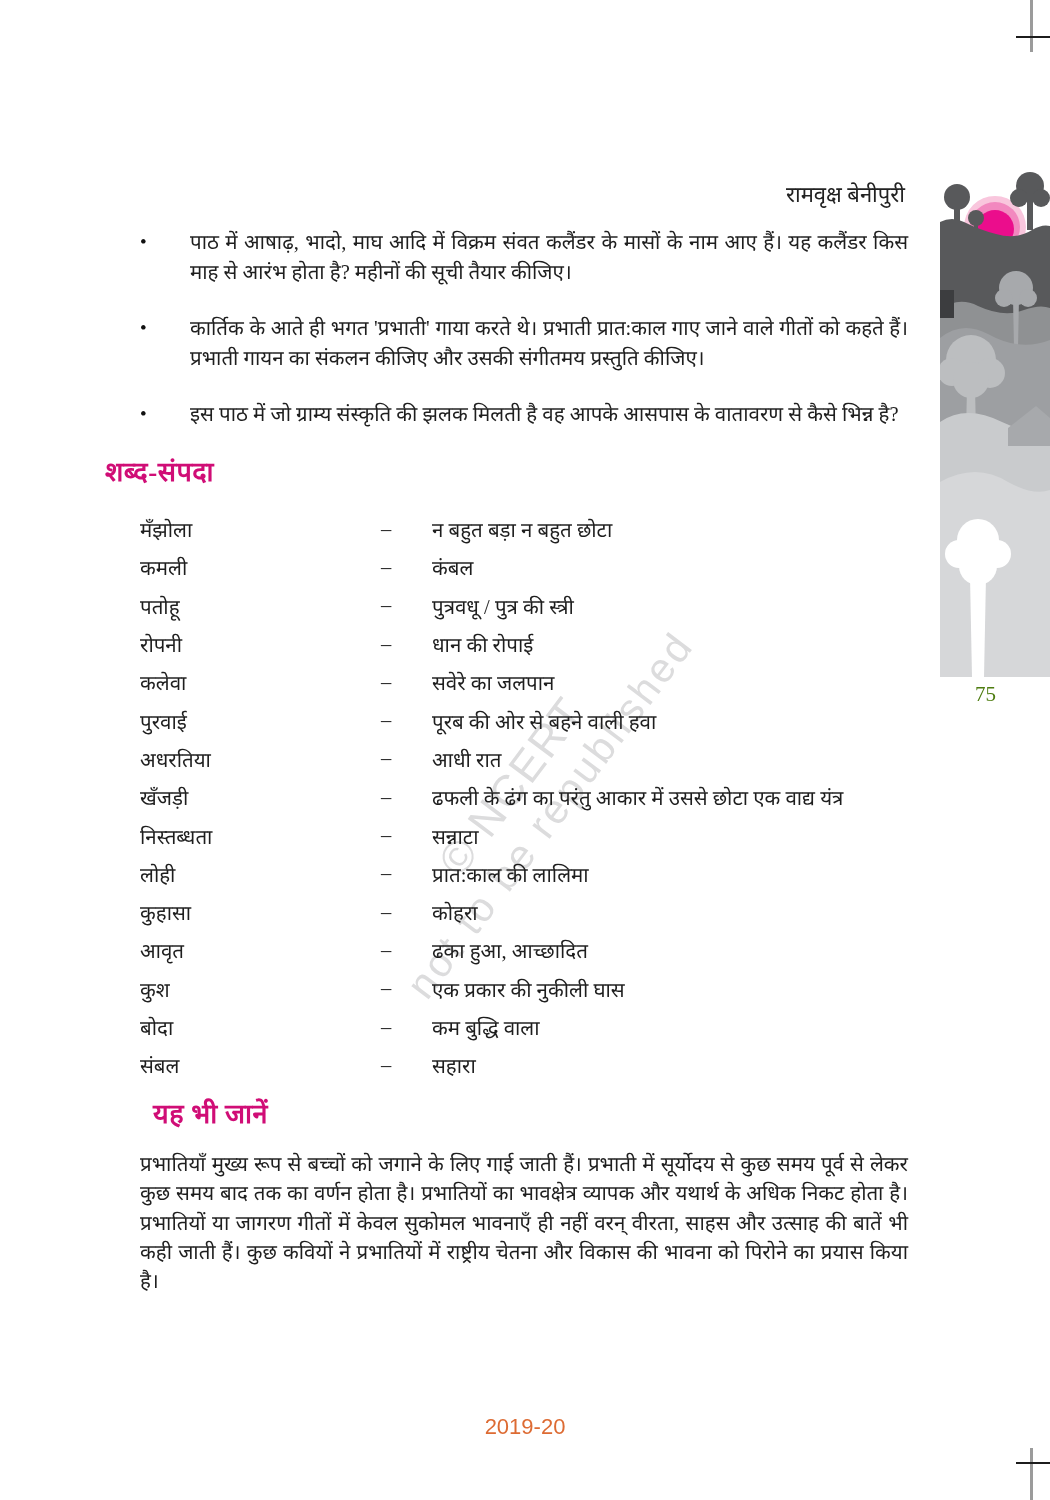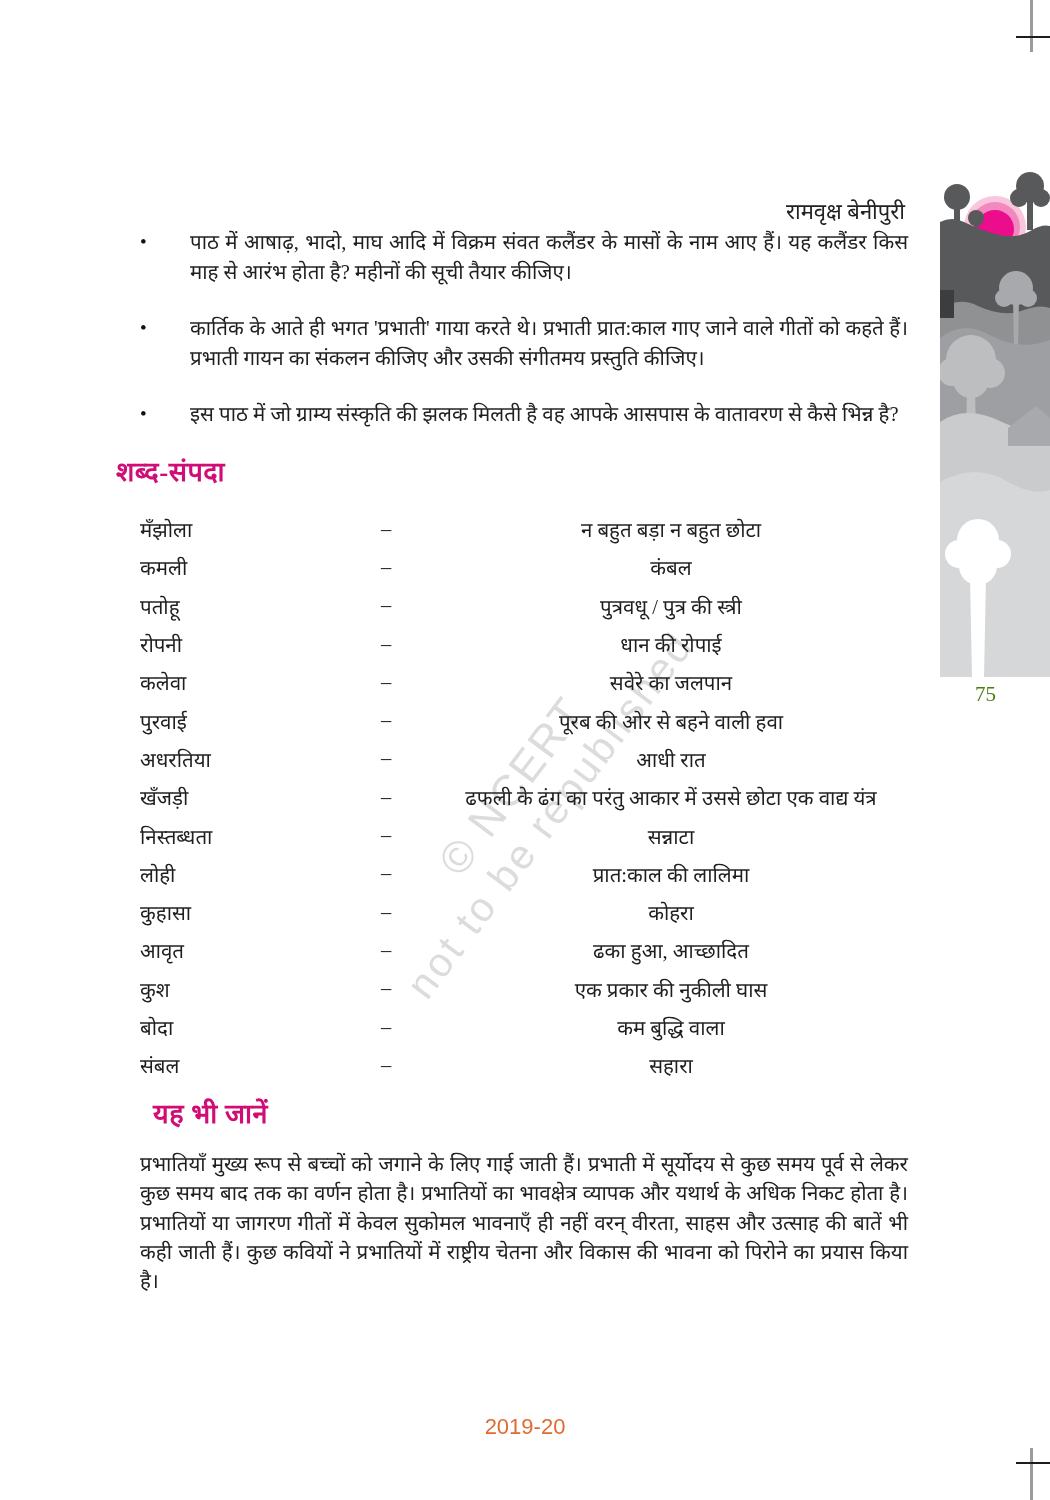--- a/index.html
+++ b/index.html
@@ -4,21 +4,21 @@
 <style>
   html,body { margin:0; padding:0; background:#ffffff; }
   .page {
     position:relative; width:1050px; height:1500px; background:#ffffff;
     font-family:"Liberation Serif","DejaVu Serif",serif; color:#1e1e1e;
     overflow:hidden;
   }
 
   
   .author-header {
-    position:absolute; top:195px; right:145px;
+    position:absolute; top:178px; right:145px;
     font-size:22px; color:#222; white-space:nowrap;
   }
 
   
   .question-list { position:absolute; left:140px; top:227px; width:768px; }
   .question-item { display:flex; margin-bottom:26px; }
   .q-bullet { width:50px; flex:0 0 50px; font-size:19px; line-height:30px; color:#111; }
   .q-text { flex:1; font-size:20.5px; line-height:30px; text-align:justify; }
 
   
@@ -27,21 +27,21 @@
     letter-spacing:0.5px; white-space:nowrap;
   }
   .heading-shabd { top:452px; }
   .heading-jaane { top:1094px;margin-left:48px; }
 
   
   .vocab-list { position:absolute; left:140px; top:510px; width:770px; }
   .vocab-row { display:flex; align-items:center; height:38.3px; font-size:20.5px;gap:16px; }
   .v-word { width:225px; flex:0 0 225px; }
   .v-dash { width:35px; flex:0 0 35px; }
-  .v-meaning { flex:1; white-space:nowrap;text-align:center; }
+  .v-meaning { flex:1; white-space:nowrap; }
 
   
   .know-paragraph {
     position:absolute; left:140px; top:1150px; width:768px;
     font-size:20.5px; line-height:29.3px; text-align:justify;
   }
 
   
   .page-number { position:absolute; left:975px; top:682px; font-size:21px; color:#4d7c0f; }
   .footer-year {
@@ -145,21 +145,21 @@
       <div class="question-item">
         <span class="q-bullet">•</span>
         <span class="q-text">कार्तिक के आते ही भगत 'प्रभाती' गाया करते थे। प्रभाती प्रात:काल गाए जाने वाले गीतों को कहते हैं। प्रभाती गायन का संकलन कीजिए और उसकी संगीतमय प्रस्तुति कीजिए।</span>
       </div>
       <div class="question-item">
         <span class="q-bullet">•</span>
         <span class="q-text">इस पाठ में जो ग्राम्य संस्कृति की झलक मिलती है वह आपके आसपास के वातावरण से कैसे भिन्न है?</span>
       </div>
     </div>
 
-  <div class="section-heading heading-shabd" style="color: rgb(208, 13, 118); margin-left: 11px;">शब्द-संपदा</div>
+  <div class="section-heading heading-shabd" style="color: rgb(208, 13, 118);">शब्द-संपदा</div>
   <div class="vocab-list">
       <div class="vocab-row">
         <span class="v-word">मँझोला</span>
         <span class="v-dash">–</span>
         <span class="v-meaning">न बहुत बड़ा न बहुत छोटा</span>
       </div>
       <div class="vocab-row">
         <span class="v-word">कमली</span>
         <span class="v-dash">–</span>
         <span class="v-meaning">कंबल</span>

